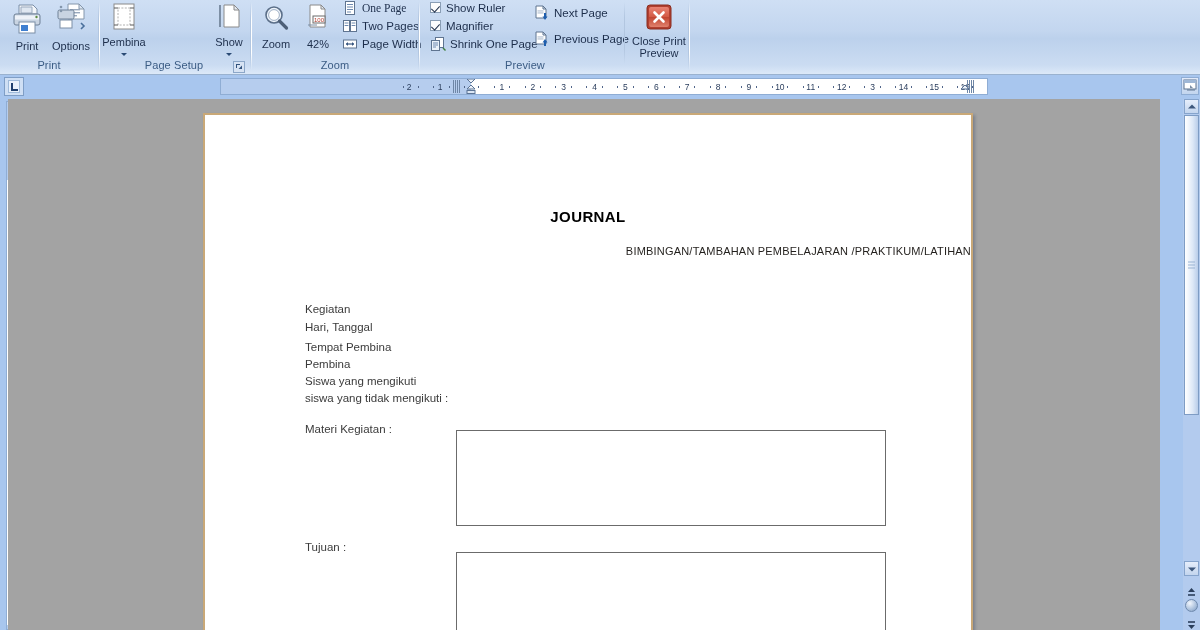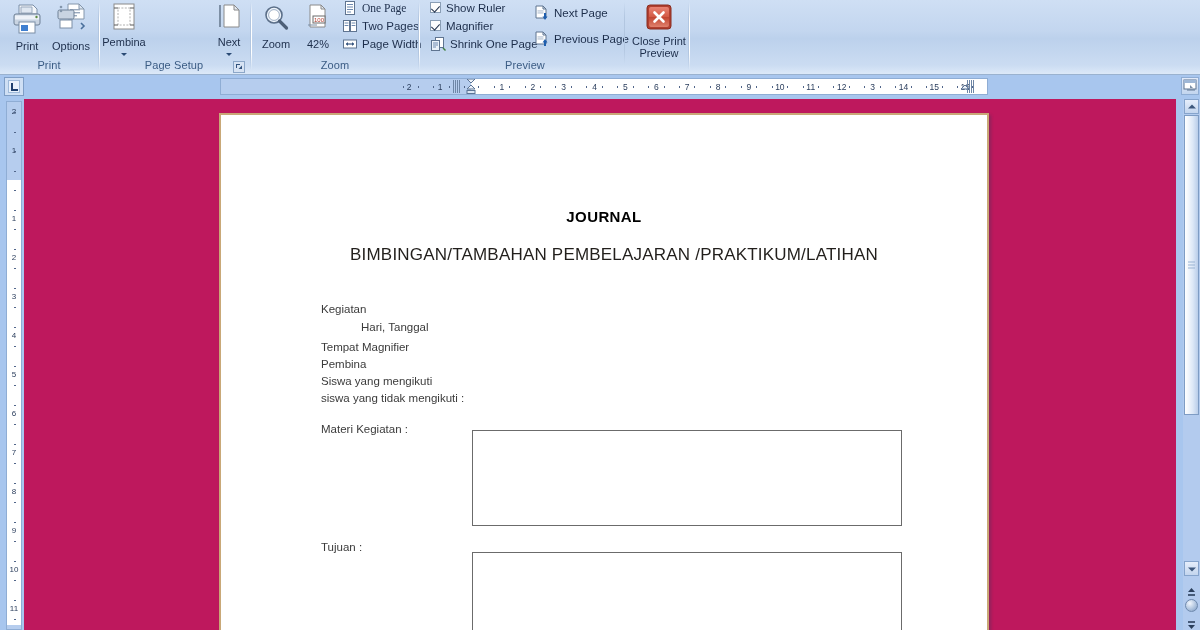--- a/index.html
+++ b/index.html
@@ -86,40 +86,40 @@
     position: absolute; left: 6px; top: 101px; width: 16px; height: 529px;
     background: #b6cdee; border: 1px solid #8fadd4; overflow:hidden;
     font-size: 8px; color: #2a3d5c;
   }
   #vruler .white { position:absolute; left:0; right:0; background:#ffffff; }
   #vruler .vm { position:absolute; left:0; right:0; text-align:center; line-height:7px; }
   #vruler .vt { position:absolute; left:7px; width:2px; height:1px; background:#51668a; }
 
   
   #canvas {
-    position: absolute; left: 24px; top: 99px; width: 1152px; height: 531px;
-    background: #be185d; overflow: hidden;
+    position: absolute; left: 8px; top: 99px; width: 1152px; height: 531px;
+    background: #a3a3a3; overflow: hidden;
   }
   #page {
     position: absolute; left: 195px; top: 14px;
     width: 770px; height: 1000px;
     background: #ffffff;
     border: 2px solid #c9a877;
     box-shadow: 2px 2px 3px rgba(40,60,90,.32);
   }
   #pageinner { position: absolute; inset: 0; padding: 0; }
 
   .doc-title {
     position: absolute; left: 0; right: 0; top: 93px;
     text-align: center; font-size: 15px; font-weight: bold; color: #000;
     letter-spacing: .4px;
   }
   .doc-sub {
     position: absolute; left: 0; right: 0; top: 130px;
-    text-align: center; font-size: 17px; color: #221f1c; letter-spacing: .2px; padding-left: 20px;
+    text-align: right; font-size: 11px; color: #221f1c; letter-spacing: .2px; padding-left: 20px;
   }
   .doc-line {
     position: absolute; left: 100px; font-size: 11.5px; color: #3b3b3b;
     white-space: nowrap;
   }
   .doc-box {
     position: absolute; left: 251px; width: 430px;
     border: 1px solid #6b6b6b; background: #fff;
   }
 
@@ -213,21 +213,21 @@
         <span class="caretrow"><i class="caret"></i></span>
       </div>
       <div class="bigbtn" style="left:110px;top:0;width:38px;">
         <span class="ico">
           <svg width="28" height="28" viewBox="0 0 28 28">
             <path d="M9 2h10l5 5v17H9z" fill="#ffffff" stroke="#8a8a8a"></path>
             <path d="M19 2l5 5h-5z" fill="#e4e9f1" stroke="#8a8a8a"></path>
             <path d="M5 2v22" stroke="#6a7c92" stroke-width="1.6"></path>
           </svg>
         </span>
-        <span class="lbl">Next</span>
+        <span class="lbl">Show</span>
         <span class="caretrow"><i class="caret"></i></span>
       </div>
     </div>
     <div class="glabel">Page Setup</div>
     <div class="gdialog" style="right:4px;">
       <svg width="12" height="12" viewBox="0 0 12 12">
         <rect x="0.5" y="0.5" width="11" height="11" fill="#d7e3f3" stroke="#8ca7c8"></rect>
         <path d="M3 3h4v1H4v3H3z" fill="#33537d"></path>
         <path d="M9 8L5.5 8 9 4.5z" fill="#33537d"></path>
       </svg>
@@ -507,22 +507,22 @@
     <div class="vt" style="top: 517px;"></div>
   </div>
 
 <div id="canvas">
   <div id="page">
     <div id="pageinner">
       <div class="doc-title">JOURNAL</div>
       <div class="doc-sub">BIMBINGAN/TAMBAHAN PEMBELAJARAN /PRAKTIKUM/LATIHAN</div>
       <div id="doc-fields">
           <div class="doc-line" style="top: 188px;">Kegiatan</div>
-          <div class="doc-line" style="top: 206px; margin-left: 40px;">Hari, Tanggal</div>
-          <div class="doc-line" style="top: 226px;">Tempat Magnifier</div>
+          <div class="doc-line" style="top: 206px;">Hari, Tanggal</div>
+          <div class="doc-line" style="top: 226px;">Tempat Pembina</div>
           <div class="doc-line" style="top: 243px; text-align: center;">Pembina</div>
           <div class="doc-line" style="top: 260px;">Siswa yang mengikuti</div>
           <div class="doc-line" style="top: 277px;">siswa yang tidak mengikuti :</div>
         </div>
       <div id="doc-sections">
           <div class="doc-line" style="top: 308px;">Materi Kegiatan :</div>
           <div class="doc-box" style="top: 315px; height: 96px;"></div>
           <div class="doc-line" style="top: 426px;">Tujuan :</div>
           <div class="doc-box" style="top: 437px; height: 96px;"></div>
         </div>

